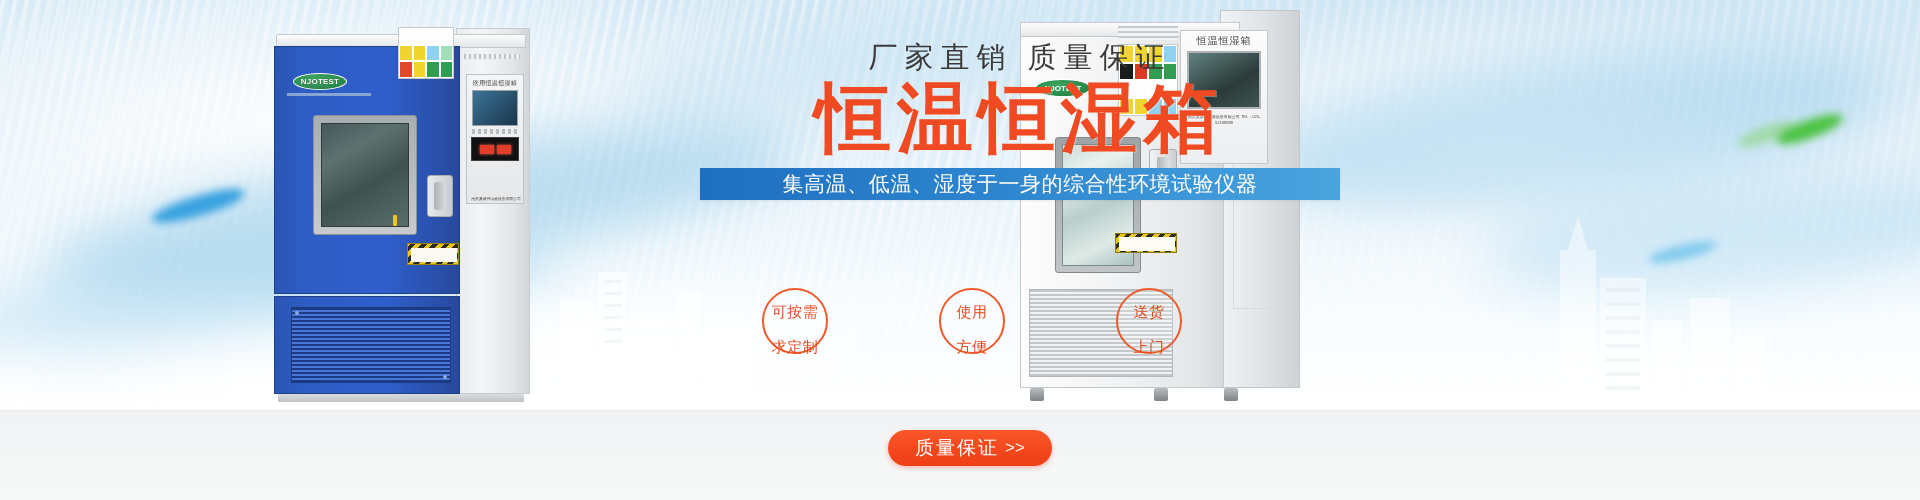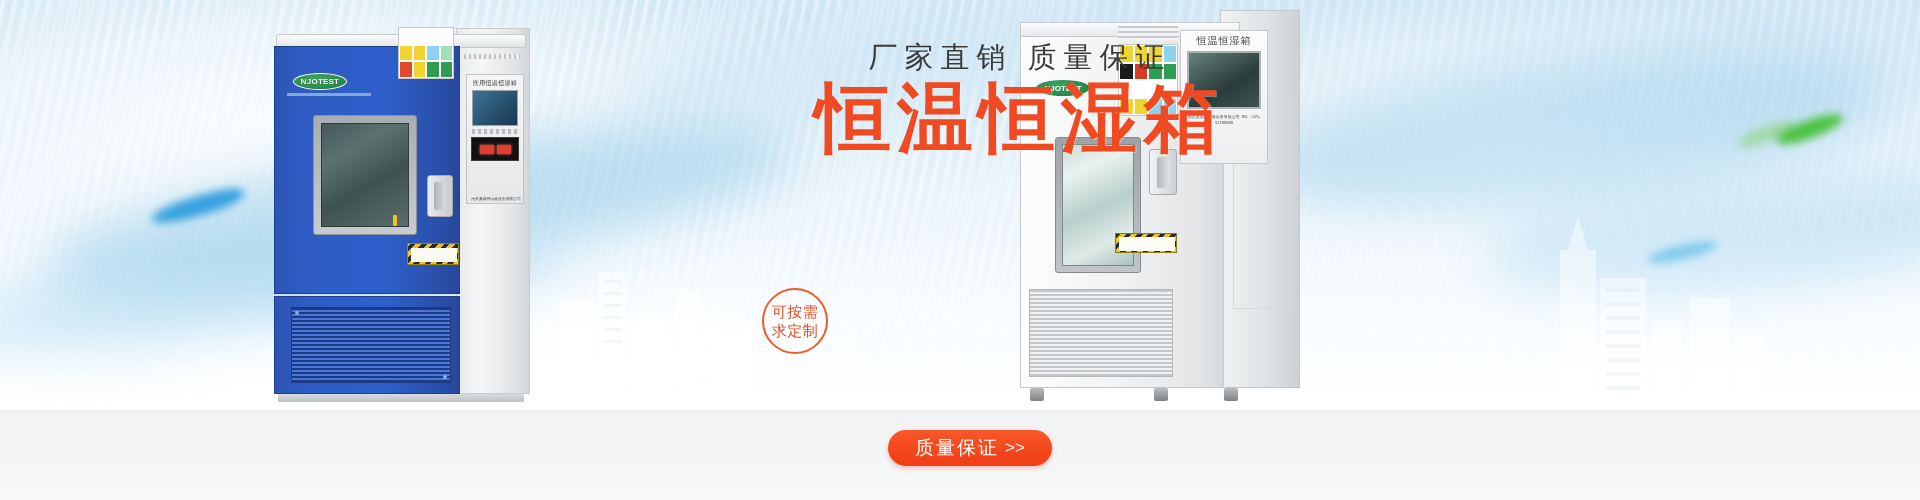--- a/index.html
+++ b/index.html
@@ -270,21 +270,21 @@
     position:absolute;left:762px;top:288px;width:420px;
     display:flex;justify-content:space-between;align-items:center;
   }
   .feat{
     width:66px;height:66px;border-radius:50%;
     border:2px solid #ef5a2a;box-sizing:border-box;
     display:flex;flex-direction:column;align-items:center;justify-content:center;
     color:#e8491f;font-size:15px;line-height:19px;letter-spacing:.5px;
     background:rgba(255,255,255,.18);
   }
-  .feat span{display:block;white-space:nowrap;}
+  .feat span{display:block;white-space:nowrap;margin-top:16px;}
 
   
   #cta{
     position:absolute;left:888px;top:430px;width:164px;height:36px;
     border-radius:18px;
     background:linear-gradient(to bottom,#f9582a 0%,#f4471c 55%,#ee3f16 100%);
     color:#fff;font-size:19px;letter-spacing:2px;
     display:flex;align-items:center;justify-content:center;
     box-shadow:0 2px 5px rgba(238,63,22,.32);
     cursor:pointer;
@@ -463,27 +463,36 @@
     <div class="mr-casters">
       <div class="mr-caster" style="left:4px;top:0"></div>
       <div class="mr-caster" style="left:128px;top:0"></div>
       <div class="mr-caster" style="left:198px;top:0"></div>
     </div>
   </div>
 
   <div id="copy">
     <div class="tagline">厂家直销  质量保证</div>
     <div class="headline">恒温恒湿箱</div>
+    <div class="subtitle">集高温、低温、湿度于一身的综合性环境试验仪器</div>
   </div>
 
   <div id="features">
     <div class="feat">
       <span>可按需</span>
       <span>求定制</span>
     </div>
+    <div class="feat">
+      <span>使用</span>
+      <span>方便</span>
+    </div>
+    <div class="feat">
+      <span>送货</span>
+      <span>上门</span>
+    </div>
   </div>
 
   <div id="cta">
     <span>质量保证</span>
     <span class="chev">&gt;&gt;</span>
   </div>
 
 </div>
 
 </body></html>

